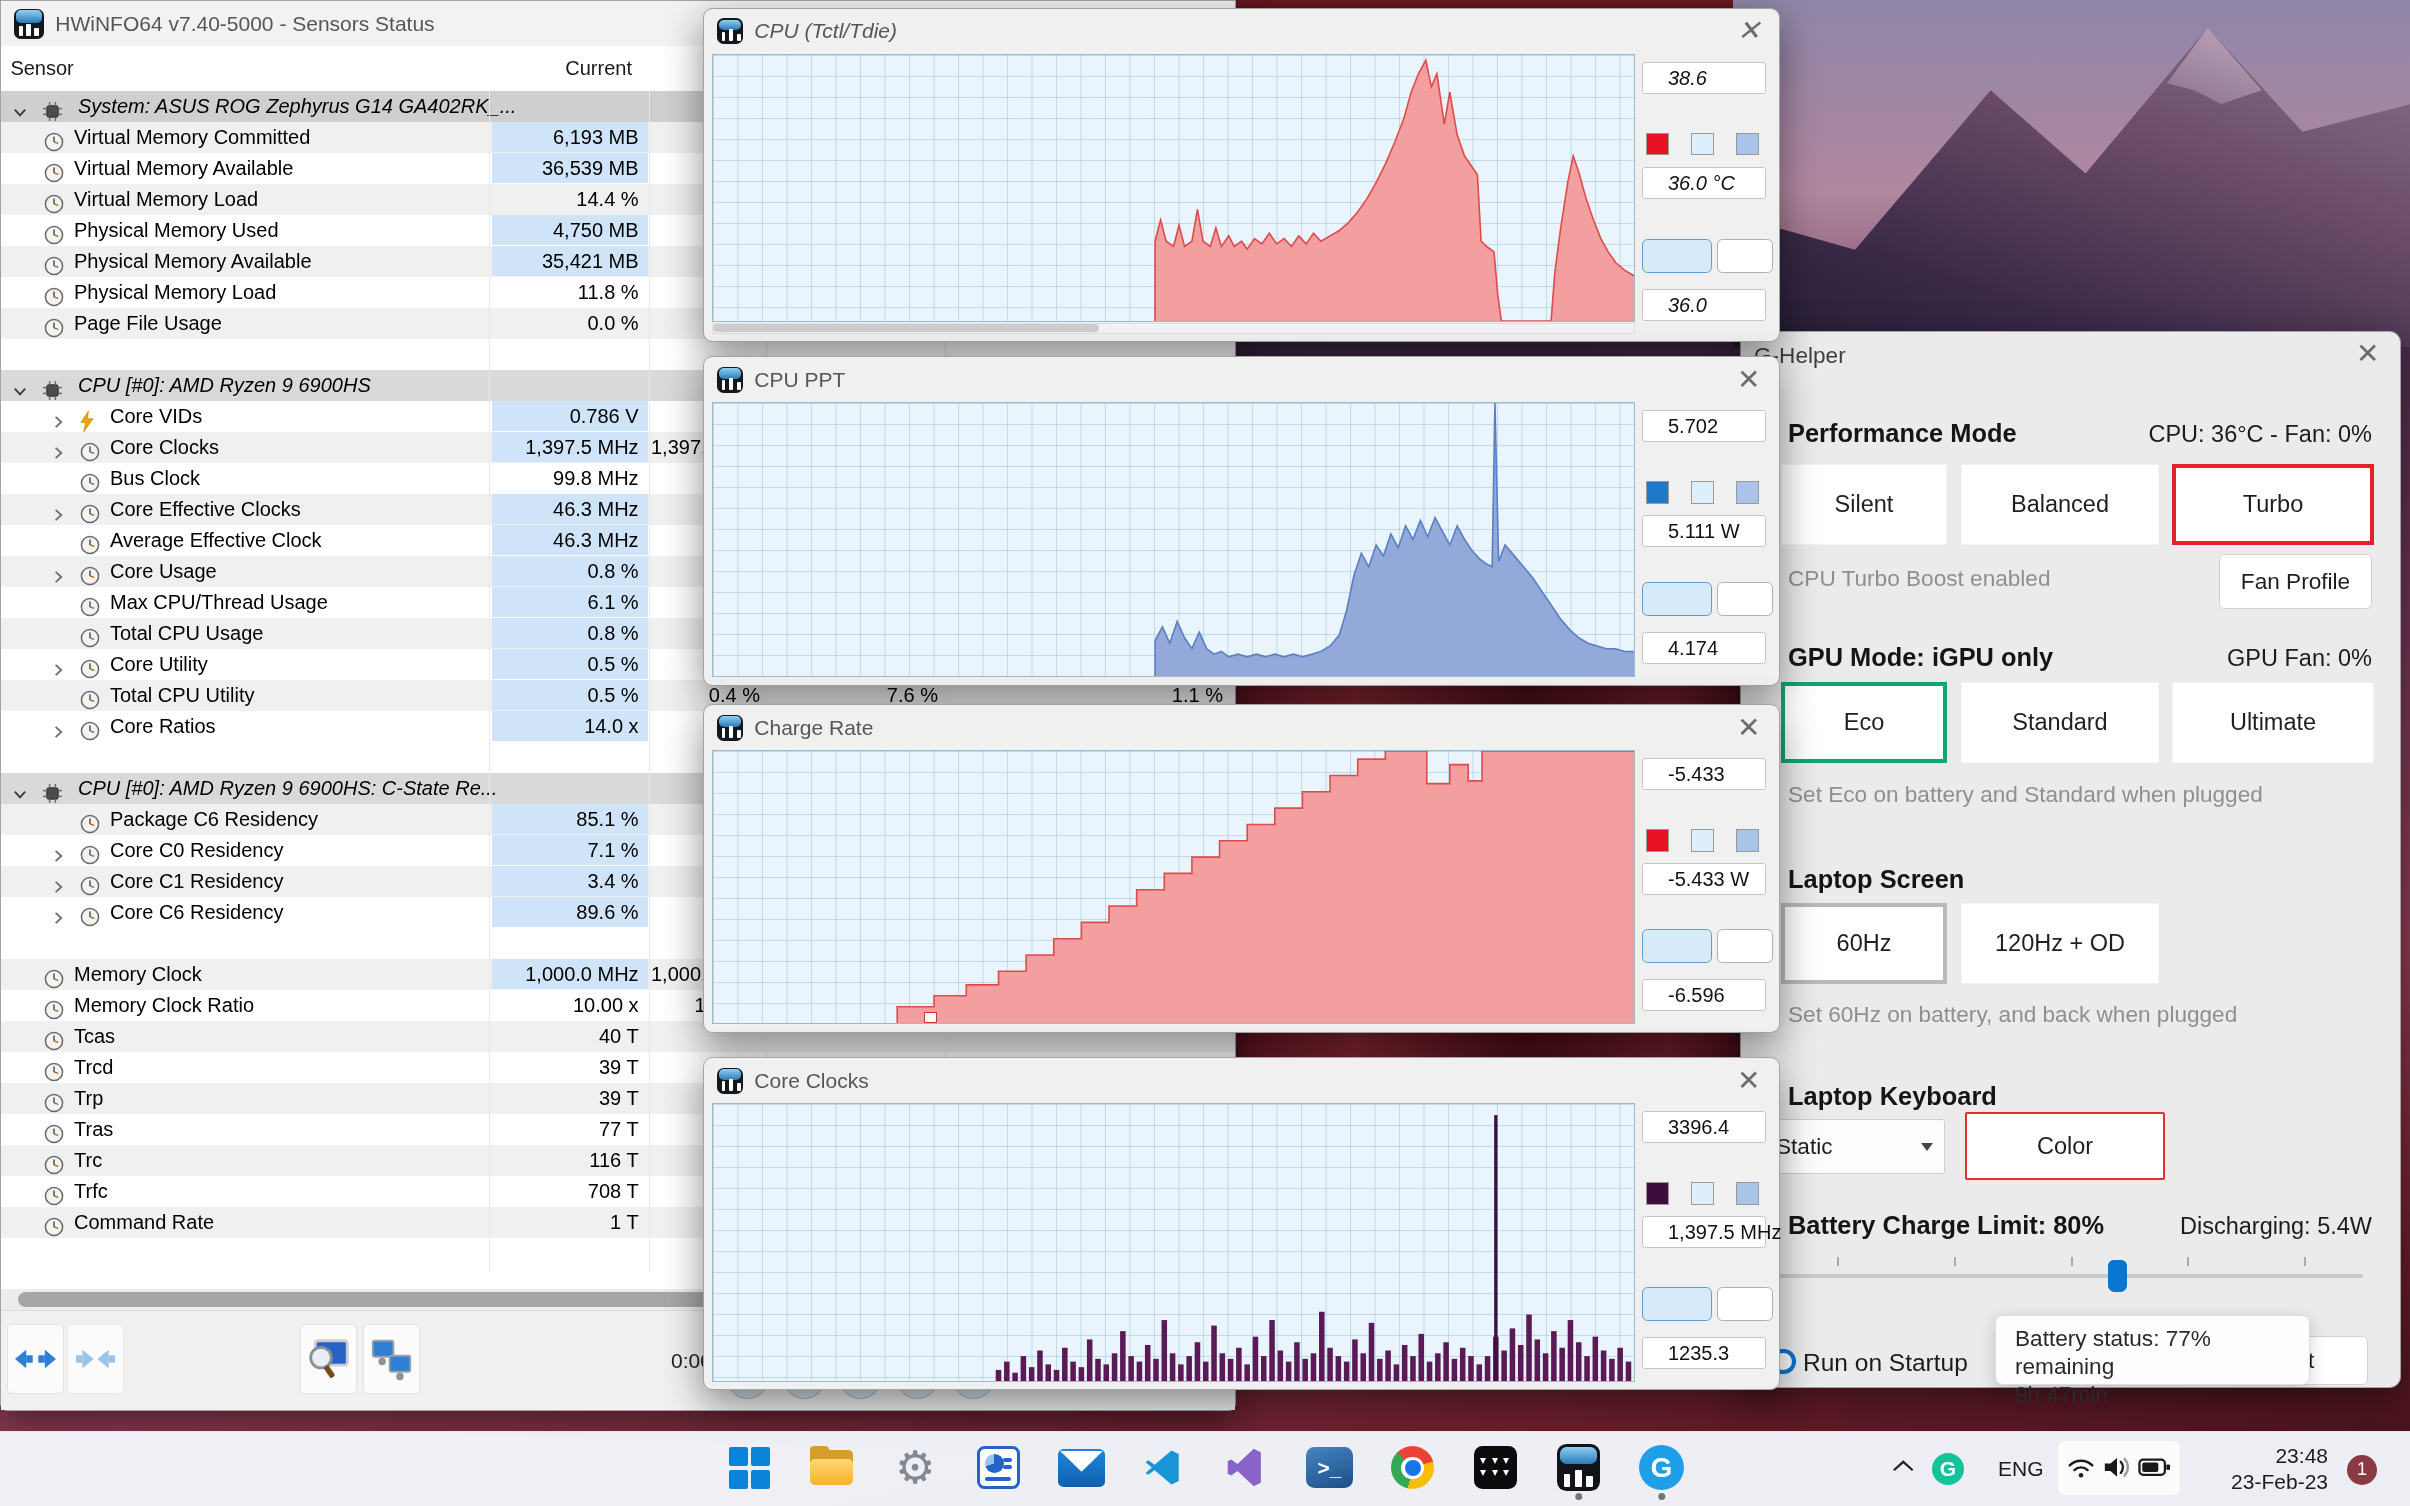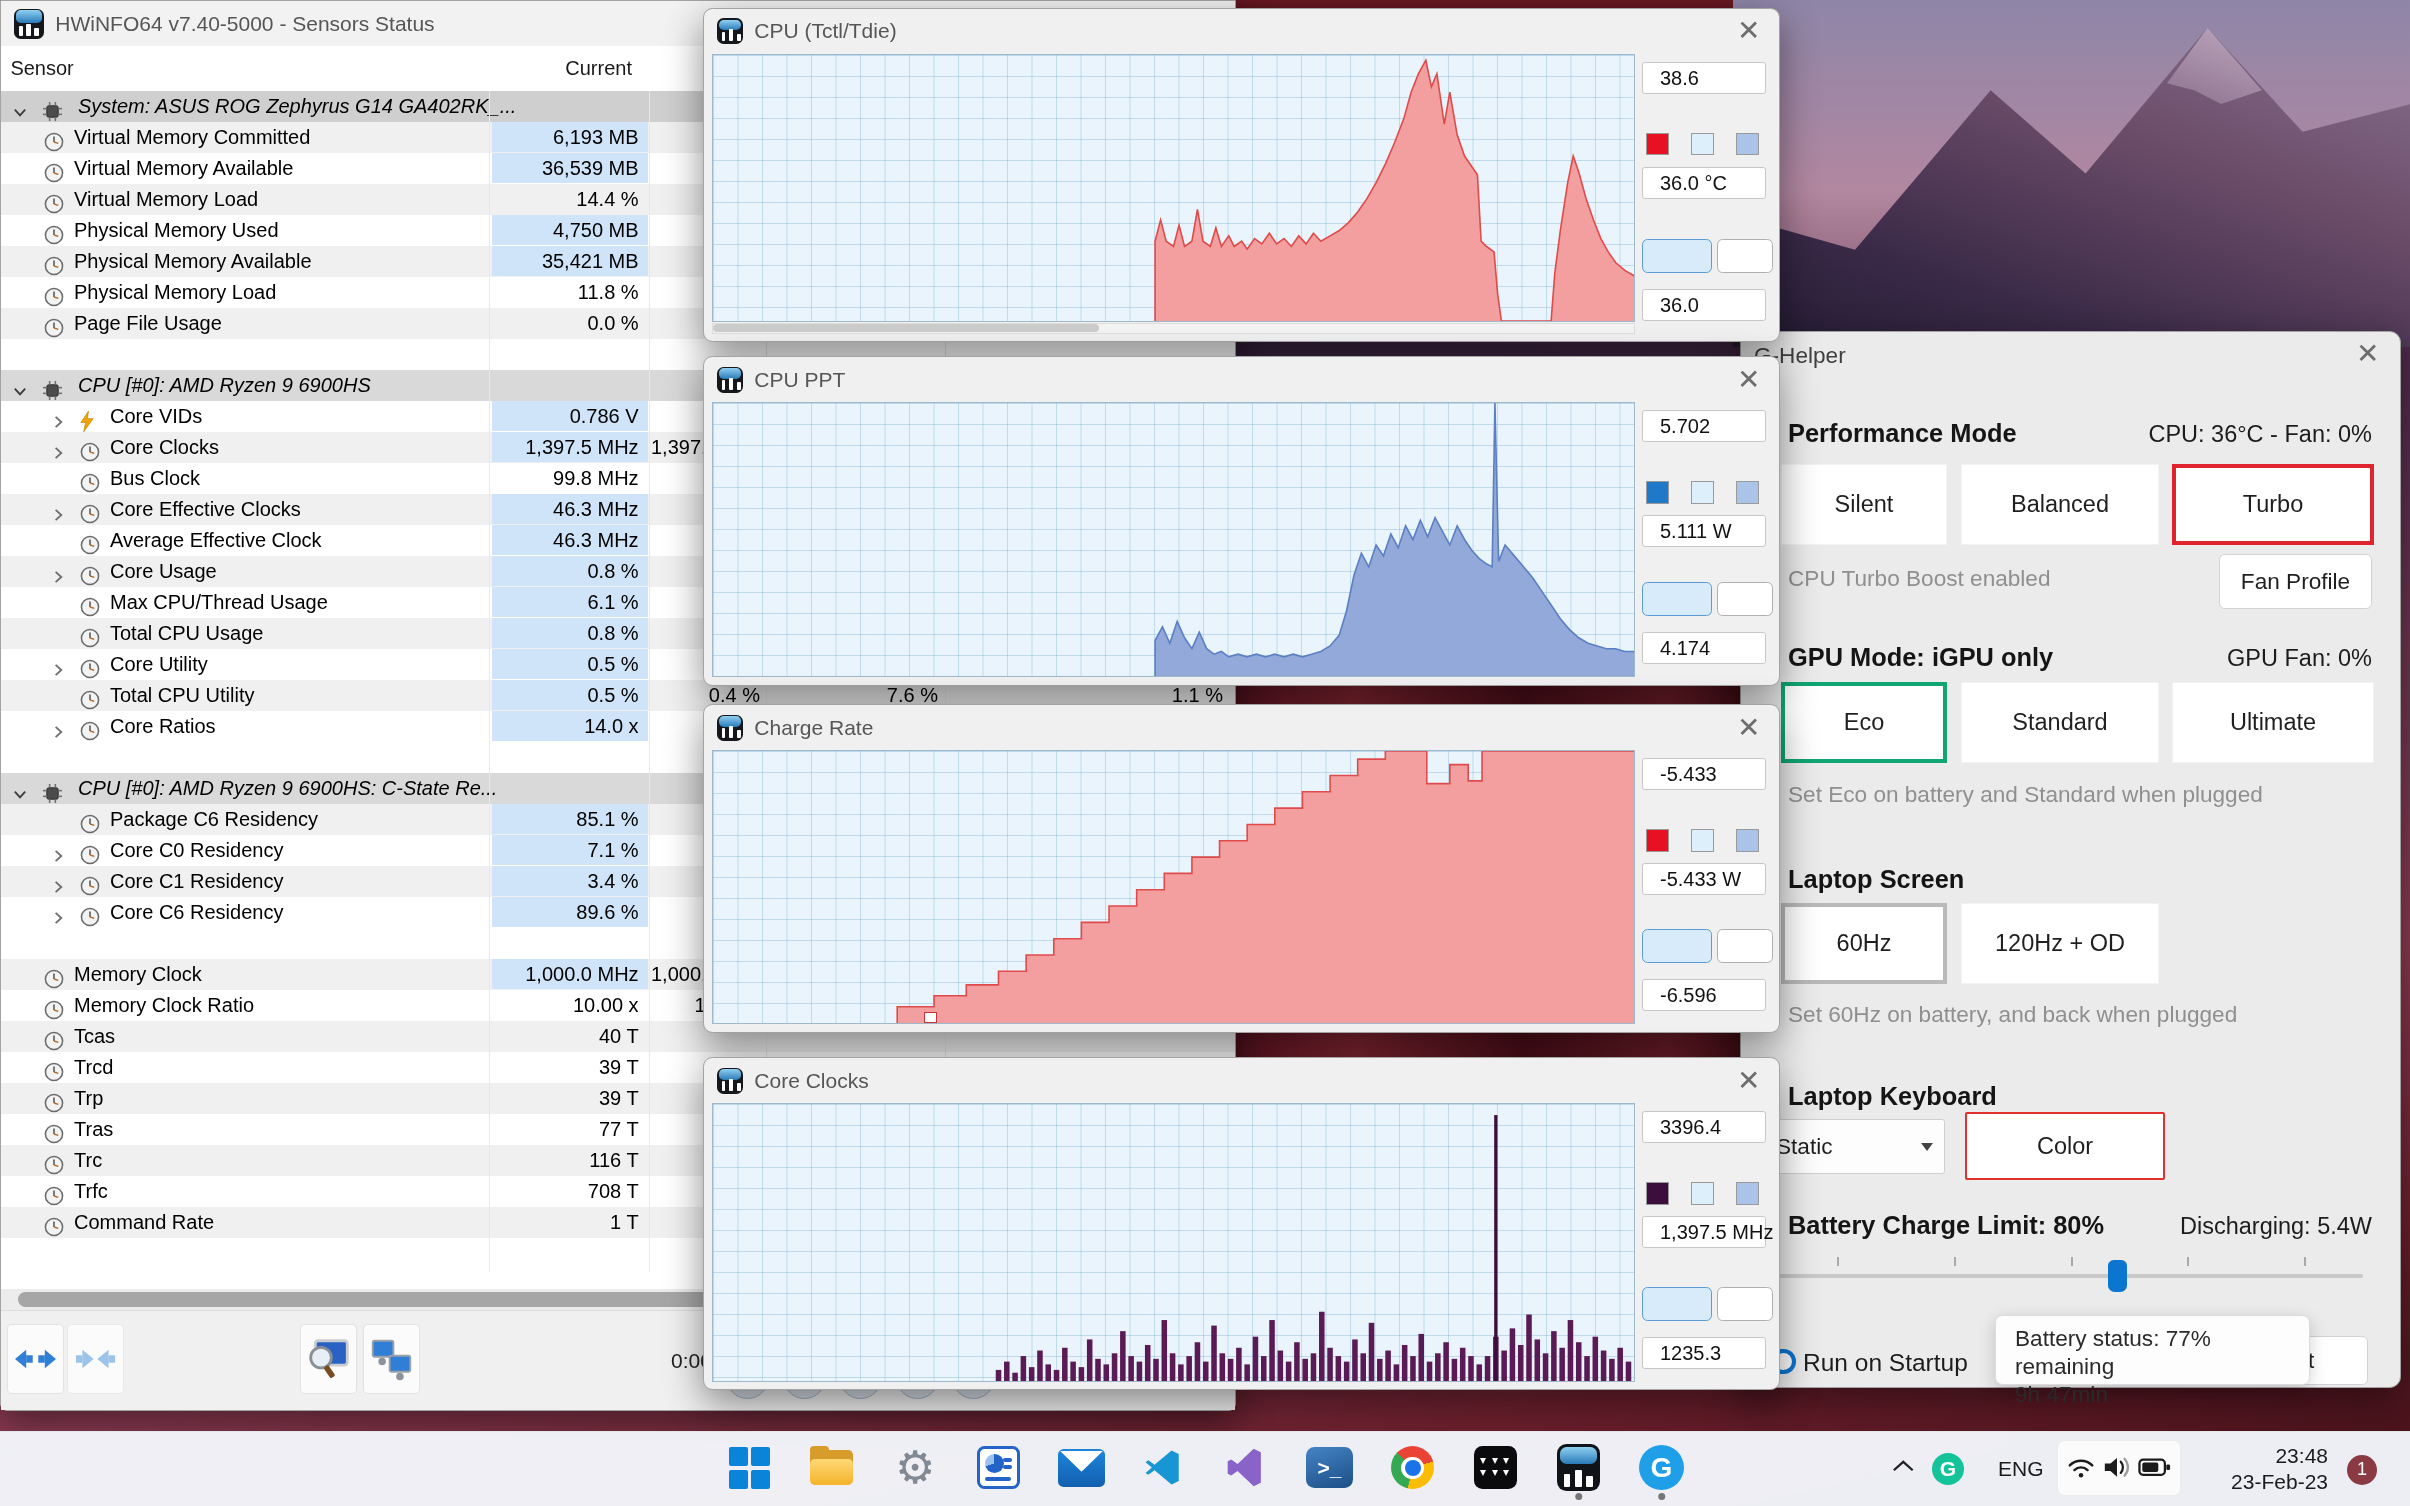--- a/index.html
+++ b/index.html
@@ -65,21 +65,21 @@
   .ghosticon{position:absolute;top:45px;width:41px;height:41px;border-radius:50%;background:#d6dee6;border:1.9px solid #9fb2c4;}
 
   
   .gwin{z-index:30;}
   .graph{position:absolute;left:7.5px;top:45px;background:#e9f4fc;border:0.9px solid #9fb9cc;box-sizing:border-box;
     background-image:linear-gradient(rgba(125,179,211,.4) 0.9px,transparent 0.9px),
                      linear-gradient(90deg,rgba(125,179,211,.4) 0.9px,transparent 0.9px);
     background-size:24.5px 21px;overflow:hidden;}
   .graph svg{position:absolute;inset:0;width:100%;height:100%;}
   .gpanel-box{position:absolute;left:938px;width:124px;height:32px;background:#fff;border:0.9px solid #c6c6c6;border-radius:2.8px;
-    font-size:20px;line-height:30px;padding-left:17px;box-sizing:border-box;color:#111;white-space:nowrap;}
+    font-size:20px;line-height:30px;padding-left:25px;box-sizing:border-box;color:#111;white-space:nowrap;}
   .sq{position:absolute;width:22.6px;height:22.6px;border:0.9px solid #9a9a9a;box-sizing:border-box;}
   .gbtn{position:absolute;height:34px;font-size:20px;text-align:center;line-height:32px;border-radius:5.6px;box-sizing:border-box;}
   .gbtn.autofit{left:938px;width:70px;background:#d8ebfb;border:1.9px solid #5a9bd5;color:#0b3a66;}
   .gbtn.reset{left:1013px;width:56px;background:#fff;border:1.9px solid #b0b0b0;color:#222;}
   .gscroll{position:absolute;left:7.5px;height:11.3px;background:#f3f3f3;border:0.9px solid #ddd;box-sizing:border-box;}
   .gscroll .thumb{position:absolute;left:0;width:42%;top:0.9px;bottom:0.9px;background:#cccccc;border-radius:4.7px;}
   .notch{position:absolute;bottom:0;width:13px;height:11.3px;background:#fff;border:0.9px solid #c33;box-sizing:border-box;}
 
   
   #ghelper{left:1740px;top:331px;width:659px;height:1055px;z-index:20;background:#ebebeb;border-radius:11.3px;}
@@ -761,21 +761,21 @@
     <div style="position:absolute;left:62px;top:1017px;font-size:24.5px;color:#1c1c1c">Run on Startup</div>
     <div class="gh-small" style="left:478px;top:1004px;width:149px;height:49px">Quit</div>
 
     <div id="gh-tooltip">
       <div>Battery status: 77% remaining</div>
       <div>9h 47min</div>
     </div>
   </div>
 
   <div id="graphs">
-      <div class="window gwin" style="left: 703px; top: 7.5px; width: 1075px; height: 332px;">
+      <div class="window gwin" style="left: 703px; top: 7.5px; width: 1075px; height: 332px; font-style: italic;">
     <div class="titlebar">
       <span class="hwico" style="width:26px;height:26px">
             <i style="height:10.4px"></i>
             <b style="width:3.8px"></b>
             <b style="width:3.8px"></b>
             <b style="width:3.8px"></b>
           </span>
       <span class="tb-title">CPU (Tctl/Tdie)</span>
       <span class="closex">✕</span>
     </div>

